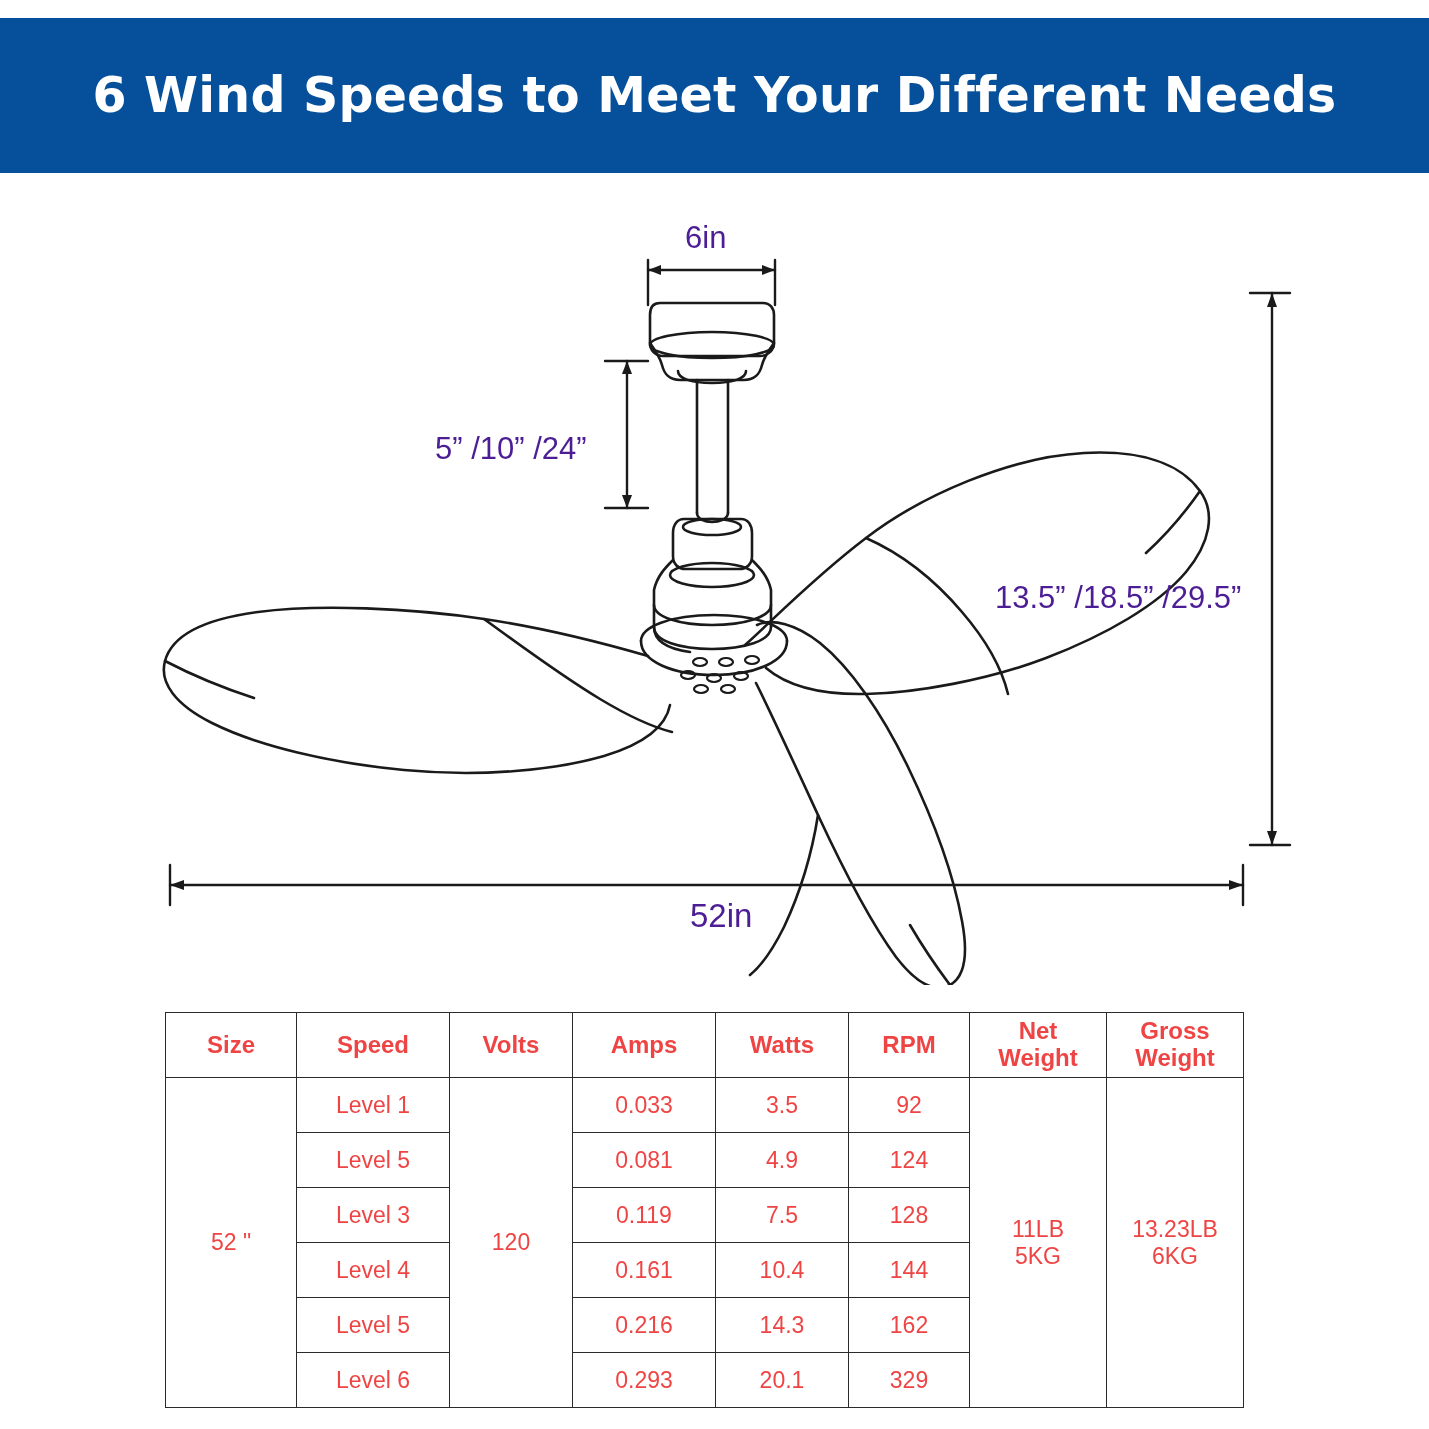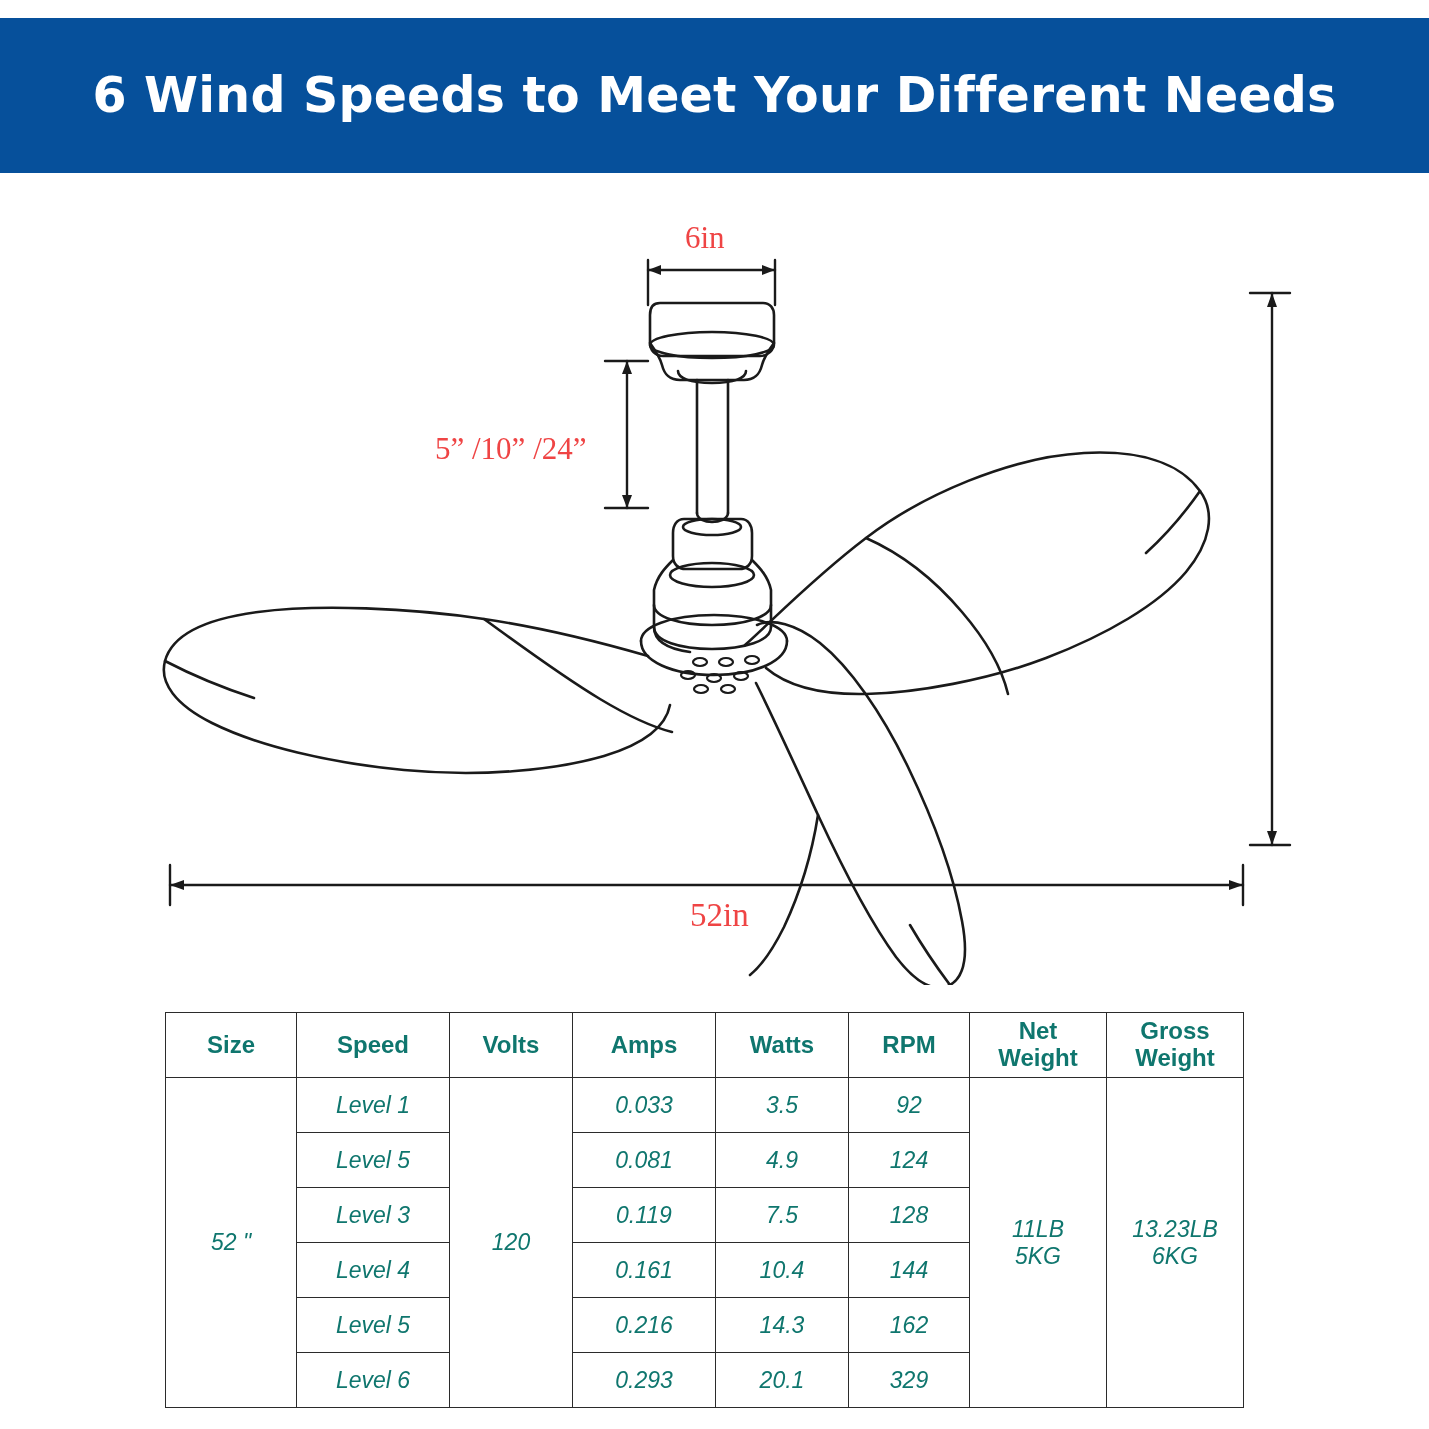--- a/index.html
+++ b/index.html
@@ -43,22 +43,22 @@
     left: 0;
     top: 175px;
     width: 1429px;
     height: 810px;
   }
   .diagram svg {
     display: block;
   }
   .dim-label {
     position: absolute;
-    font-family: Liberation Serif, serif;
-    color: #ef4444;
+    font-family: Liberation Sans, sans-serif;
+    color: #4c1d95;
     white-space: nowrap;
   }
   .lbl-6in      { left: 685px; top: 45px;  font-size: 31px; }
   .lbl-drop     { left: 435px; top: 256px; font-size: 31px; }
   .lbl-height   { left: 995px; top: 405px; font-size: 31px; }
   .lbl-52in     { left: 690px; top: 722px; font-size: 33px; }
 
   
   .table-wrap {
     position: absolute;
@@ -70,33 +70,32 @@
     border-collapse: collapse;
     width: 1070px;
     table-layout: fixed;
   }
   table.spec td, table.spec th {
     border: 1px solid #2b2b2b;
     text-align: center;
     vertical-align: middle;
     font-family: "Liberation Sans", sans-serif;
     font-size: 23px;
-    color: #0f766e;
+    color: #ef4444;
     padding: 0;
   }
   table.spec thead th {
     height: 64px;
     font-weight: bold;
     font-size: 24px;
     line-height: 1.12;
   }
   table.spec tbody td {
     height: 54px;
     font-weight: normal;
-    font-style: italic;
   }
   .col-size   { width: 130px; }
   .col-speed  { width: 152px; }
   .col-volts  { width: 122px; }
   .col-amps   { width: 142px; border-radius: 23px; }
   .col-watts  { width: 132px; }
   .col-rpm    { width: 120px; }
   .col-net    { width: 136px; }
   .col-gross  { width: 136px; }
   .stack span { display: block; }
@@ -197,20 +196,21 @@
         <line x1="170" y1="710" x2="1243" y2="710"></line>
         <polygon points="170,710 184,705 184,715" fill="#1a1a1a" stroke="none"></polygon>
         <polygon points="1243,710 1229,705 1229,715" fill="#1a1a1a" stroke="none"></polygon>
       </g>
 
     </g>
   </svg>
 
   <div class="dim-label lbl-6in">6in</div>
   <div class="dim-label lbl-drop">5” /10” /24”</div>
+  <div class="dim-label lbl-height">13.5” /18.5” /29.5”</div>
   <div class="dim-label lbl-52in">52in</div>
 </div>
 
 <div class="table-wrap">
   <table class="spec">
     <thead>
       <tr>
         <th class="col-size">Size</th>
         <th class="col-speed">Speed</th>
         <th class="col-volts">Volts</th>

